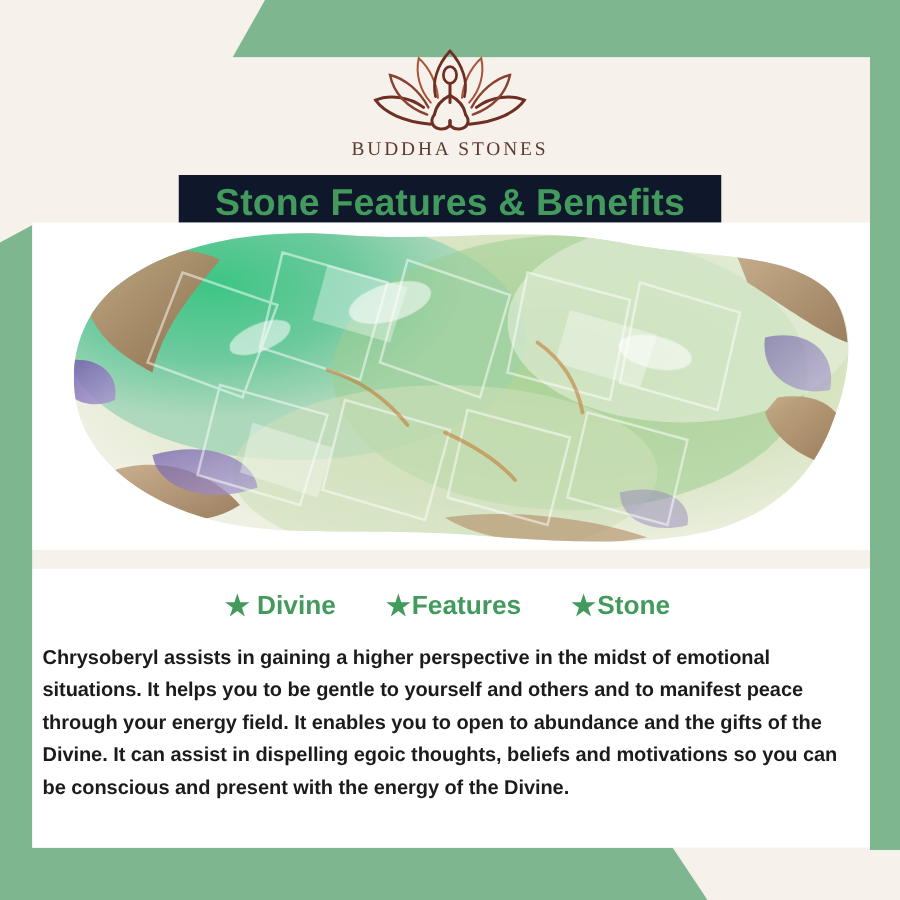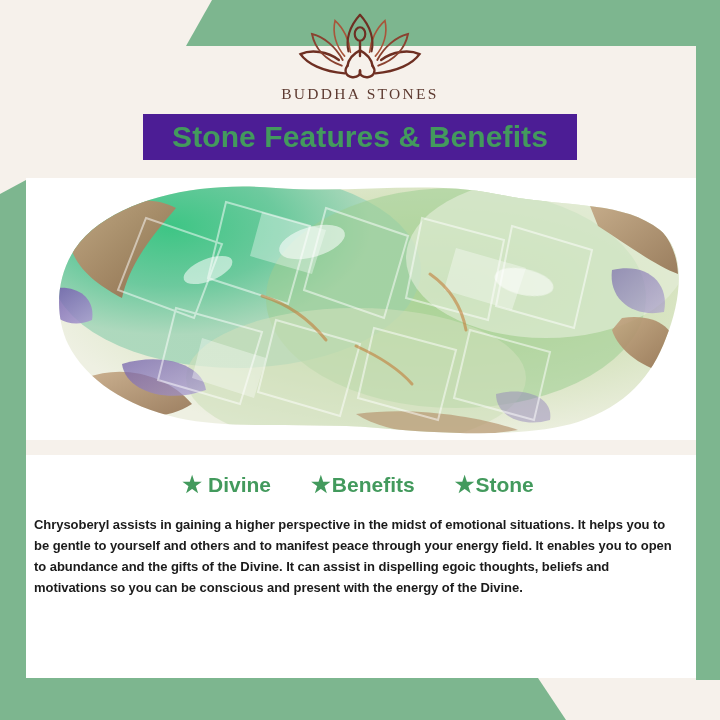--- a/index.html
+++ b/index.html
@@ -67,28 +67,28 @@
     position: absolute;
     left: 26px; top: 46px;
     width: 670px; height: 632px;
     background: #f6f1eb;
     z-index: 1;
   }
 
   
   .header {
     position: absolute;
-    left: 0; top: 0;
+    left: 0; top: 15px;
     width: 720px; height: 185px;
     z-index: 3;
     display: flex;
     flex-direction: column;
     align-items: center;
     justify-content: flex-start;
-    padding-top: 10px;
+    padding-top: 21px;
   }
 
   .logo-mark {
     width: 150px;
     height: 72px;
     display: block;
   }
 
   .logo-word {
     margin-top: 3px;
@@ -96,21 +96,21 @@
     letter-spacing: 2.3px;
     color: #5d3a30;
     font-family: "Liberation Serif", serif;
     font-weight: 400;
   }
 
   .title-bar {
     margin-top: 11px;
     width: 434px;
     height: 46px;
-    background: #4c1d95;
+    background: #0f172a;
     display: flex;
     align-items: center;
     justify-content: center;
   }
 
   .title-text {
     font-size: 30px;
     font-weight: bold;
     color: #439a5d;
     letter-spacing: .1px;
@@ -157,21 +157,21 @@
   }
   .keyword .star {
     font-size: 22px;
     line-height: 1;
     color: #439a5d;
   }
   .keyword.tight { gap: 1px; }
 
   .description {
     margin: 9px 4px 0 4px;
-    font-size: 13px;
+    font-size: 16px;
     line-height: 1.62;
     color: #1b1b1b;
     font-weight: 600;
     text-align: left;
     letter-spacing: -.05px;
   }
 </style>
 </head>
 <body>
 
@@ -307,21 +307,21 @@
 
   <div class="content">
 
     <div class="keywords">
       <div class="keyword">
         <span class="star">★</span>
         <span>Divine</span>
       </div>
       <div class="keyword tight">
         <span class="star">★</span>
-        <span>Benefits</span>
+        <span>Features</span>
       </div>
       <div class="keyword tight">
         <span class="star">★</span>
         <span>Stone</span>
       </div>
     </div>
 
     <p class="description">Chrysoberyl assists in gaining a higher perspective in the midst of emotional situations. It helps you to be gentle to yourself and others and to manifest peace through your energy field. It enables you to open to abundance and the gifts of the Divine. It can assist in dispelling egoic thoughts, beliefs and motivations so you can be conscious and present with the energy of the Divine.</p>
   </div>
 

